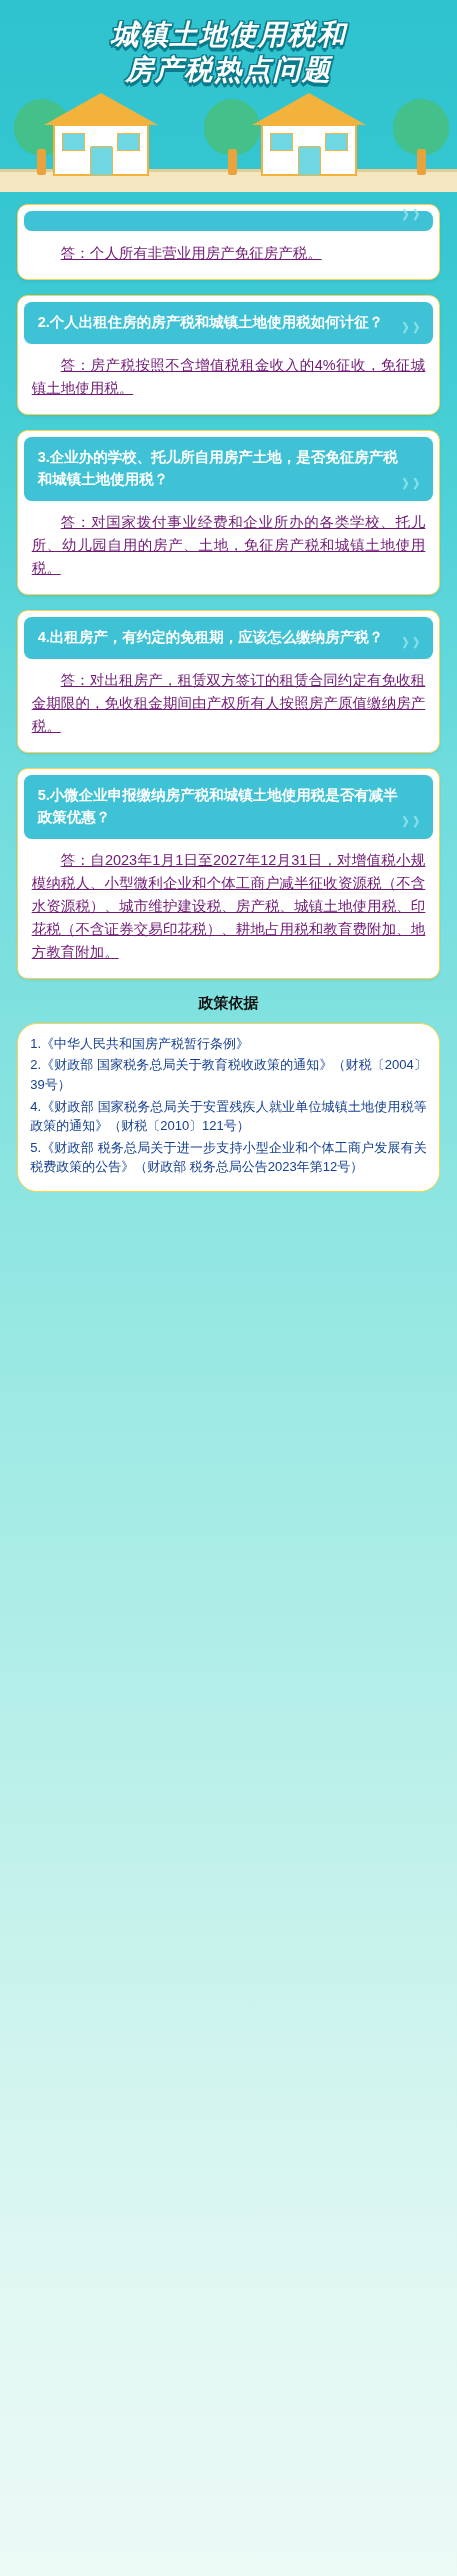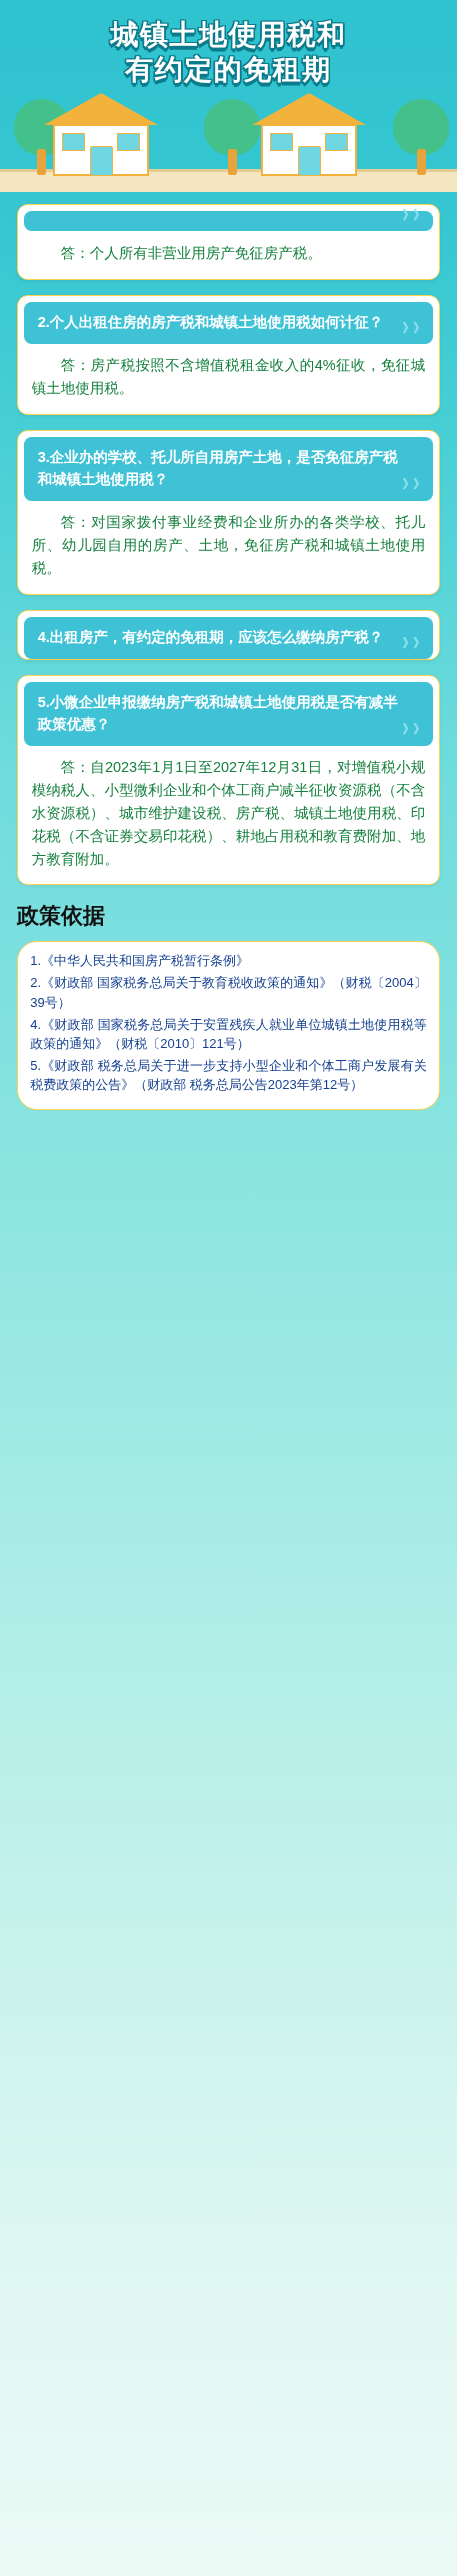--- a/index.html
+++ b/index.html
@@ -28,20 +28,21 @@
   .title-line {
     font-size: 28px;
     font-weight: bold;
     letter-spacing: 1.5px;
     color: #ffffff;
     line-height: 1.25;
     text-shadow:
       -1.5px 0 #0c7c8c, 0 -1.5px #0c7c8c, 1.5px 0 #0c7c8c, 0 1.5px #0c7c8c,
       -1.5px -1.5px #0c7c8c, 1.5px -1.5px #0c7c8c, -1.5px 1.5px #0c7c8c, 1.5px 1.5px #0c7c8c,
       0 3.8px 0 #0c7c8c;
+    font-style: italic;
   }
 
   
   .scene {
     position: relative;
     height: 99px;
     margin-top: 6.1px;
   }
   .ground {
     position: absolute;
@@ -168,29 +169,30 @@
     bottom: 6.9px;
     color: #8fe3ee;
     font-size: 12.2px;
     font-weight: bold;
     letter-spacing: -1.5px;
   }
   .a-body {
     padding: 10.7px 13.7px 13.7px 13.7px;
     font-size: 14.5px;
     line-height: 1.58;
-    color: #15803d;
+    color: #701a75;
     text-indent: 2em;
     text-align: justify;
+    text-decoration: underline;
   }
 
   
   .policy-title {
-    text-align: left;
-    font-size: 22px;
+    text-align: center;
+    font-size: 15px;
     font-weight: bold;
     color: #111111;
     margin: 4.6px 0 10.7px 0;
   }
   .policy-card {
     background: #ffffff;
     border-radius: 20px;
     border: 1.5px solid #ffd24a;
     padding: 9.1px 12.2px 12.2px 12.2px;
     margin-bottom: 18.3px;
@@ -203,21 +205,21 @@
     text-align: justify;
   }
 </style>
 </head>
 <body>
 
 <div class="page">
 
   <div class="header">
     <div class="title-line">城镇土地使用税和</div>
-    <div class="title-line">有约定的免租期</div>
+    <div class="title-line">房产税热点问题</div>
   </div>
 
   <div class="scene">
     <div class="ground"></div>
     <div class="ground-line"></div>
 
     <div class="tree t1">
       <div class="crown"></div>
         <div class="trunk"></div>
     </div>
@@ -269,20 +271,21 @@
         <span class="chev">》》</span>
       </div>
       <div class="a-body">答：对国家拨付事业经费和企业所办的各类学校、托儿所、幼儿园自用的房产、土地，免征房产税和城镇土地使用税。</div>
     </div>
 
     <div class="qa-card">
       <div class="q-head">
         <span>4.出租房产，有约定的免租期，应该怎么缴纳房产税？</span>
         <span class="chev">》》</span>
       </div>
+      <div class="a-body">答：对出租房产，租赁双方签订的租赁合同约定有免收租金期限的，免收租金期间由产权所有人按照房产原值缴纳房产税。</div>
     </div>
 
     <div class="qa-card">
       <div class="q-head">
         <span>5.小微企业申报缴纳房产税和城镇土地使用税是否有减半政策优惠？</span>
         <span class="chev">》》</span>
       </div>
       <div class="a-body">答：自2023年1月1日至2027年12月31日，对增值税小规模纳税人、小型微利企业和个体工商户减半征收资源税（不含水资源税）、城市维护建设税、房产税、城镇土地使用税、印花税（不含证券交易印花税）、耕地占用税和教育费附加、地方教育附加。</div>
     </div>
 

